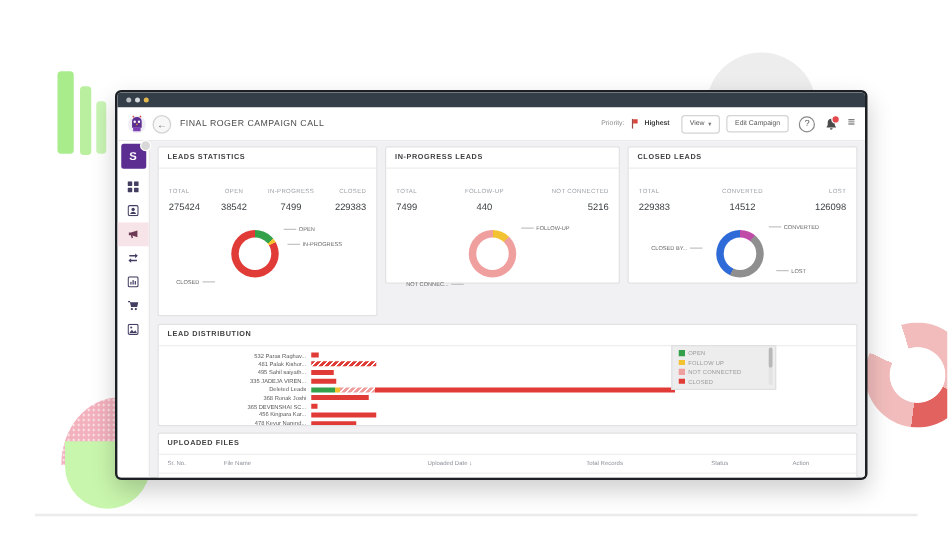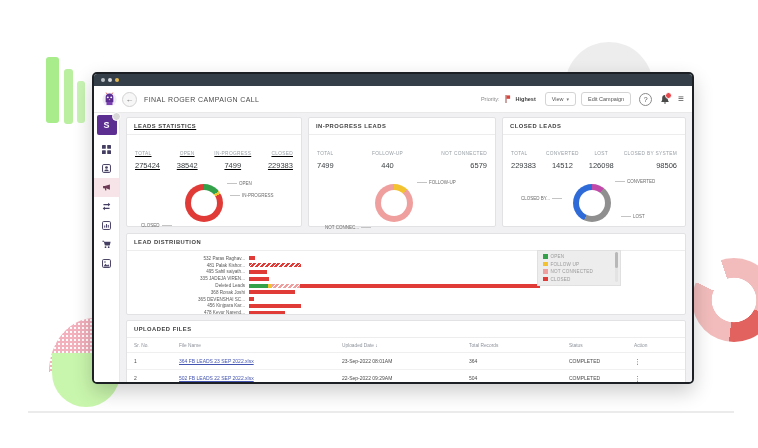--- a/index.html
+++ b/index.html
@@ -59,21 +59,21 @@
   .tile-badge{position:absolute;top:-3px;right:-4px;width:7px;height:7px;background:#d8d8d8;border-radius:50%;border:1px solid #fff;}
   .side-item{width:25px;height:19px;display:flex;align-items:center;justify-content:center;color:#453e63;}
   .side-item.active{background:#f7e4e8;color:#6d3a55;}
   .sicon{display:flex;}
 
   .content{flex:1;background:#f1f1f3;padding:4px 6px;overflow:hidden;display:flex;flex-direction:column;min-width:0;}
 
   
   .cards-row{display:flex;gap:6px;flex:0 0 auto;}
   .card{background:#fff;border:1px solid #e2e2e4;border-radius:2px;box-sizing:border-box;}
-  .card.c1{width:176px;height:110px;text-decoration:underline;}
+  .card.c1{width:176px;height:136px;}
   .card.c2{width:188px;height:110px;}
   .card.c3{flex:1;height:110px;}
   .card-title{font-size:5.8px;font-weight:bold;color:#3f3f3f;letter-spacing:.5px;padding:5px 7px;border-bottom:1px solid #ededed;}
   .stats{display:flex;justify-content:space-between;padding:6px 8px 2px;}
   .stat{text-align:center;}
   .stat:first-child{text-align:left;} .stat:last-child{text-align:right;}
   .stat .lbl{font-size:4.8px;color:#9aa0a6;letter-spacing:.3px;white-space:nowrap;}
   .stat .val{font-size:7.5px;color:#3c4043;margin-top:2px;}
   .donut-area{position:relative;height:62px;}
   .donut{position:absolute;width:38px;height:38px;border-radius:50%;}
@@ -269,21 +269,21 @@
                   <span class="ln"></span>
                 </span>
             </div>
           </div>
 
           <div class="card c2">
             <div class="card-title">IN-PROGRESS LEADS</div>
             <div class="stats">
               <span class="stat"><span class="lbl">TOTAL</span><div class="val">7499</div></span>
               <span class="stat"><span class="lbl">FOLLOW-UP</span><div class="val">440</div></span>
-              <span class="stat"><span class="lbl">NOT CONNECTED</span><div class="val">6579</div></span>
+              <span class="stat"><span class="lbl">NOT CONNECTED</span><div class="val">5216</div></span>
             </div>
             <div class="donut-area">
               <div class="donut" style="left: 66px; top: 12px; background: conic-gradient(rgb(242, 194, 48) 0deg, rgb(242, 194, 48) 44.2deg, rgb(239, 159, 157) 44.2deg, rgb(239, 159, 157) 360deg);">
                   <div class="hole"></div>
                 </div>
               <span class="callout" style="left:108px;top:8px;">
                   <span class="ln"></span>
                   <span>FOLLOW-UP</span>
                 </span>
               <span class="callout" style="left:16px;top:53px;">
@@ -292,21 +292,20 @@
                 </span>
             </div>
           </div>
 
           <div class="card c3">
             <div class="card-title">CLOSED LEADS</div>
             <div class="stats">
               <span class="stat"><span class="lbl">TOTAL</span><div class="val">229383</div></span>
               <span class="stat"><span class="lbl">CONVERTED</span><div class="val">14512</div></span>
               <span class="stat"><span class="lbl">LOST</span><div class="val">126098</div></span>
-              <span class="stat"><span class="lbl">CLOSED BY SYSTEM</span><div class="val">98506</div></span>
             </div>
             <div class="donut-area">
               <div class="donut" style="left: 70px; top: 12px; background: conic-gradient(rgb(192, 74, 168) 0deg, rgb(192, 74, 168) 38.6deg, rgb(143, 143, 143) 38.6deg, rgb(143, 143, 143) 205.4deg, rgb(47, 107, 216) 205.4deg, rgb(47, 107, 216) 360deg);">
                   <div class="hole"></div>
                 </div>
               <span class="callout" style="left:112px;top:7px;">
                   <span class="ln"></span>
                   <span>CONVERTED</span>
                 </span>
               <span class="callout" style="left:118px;top:42px;">

